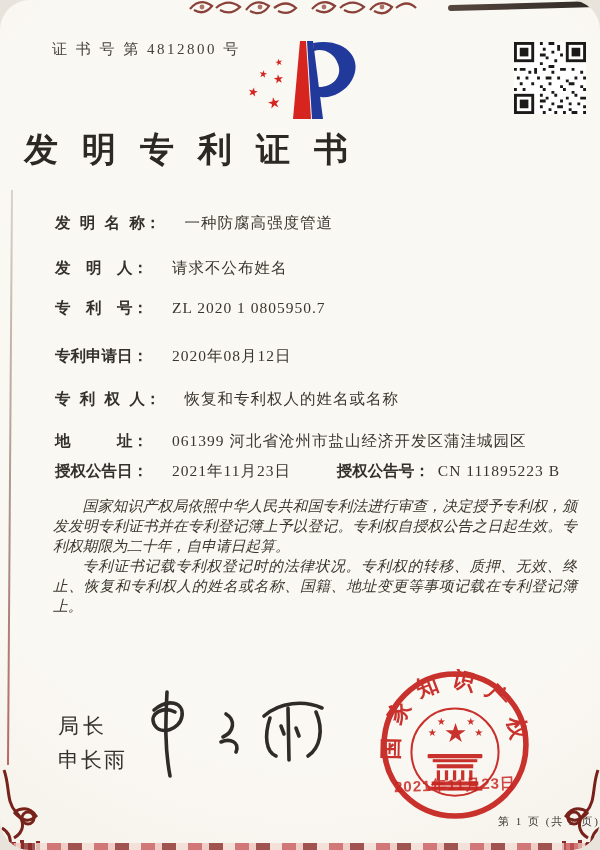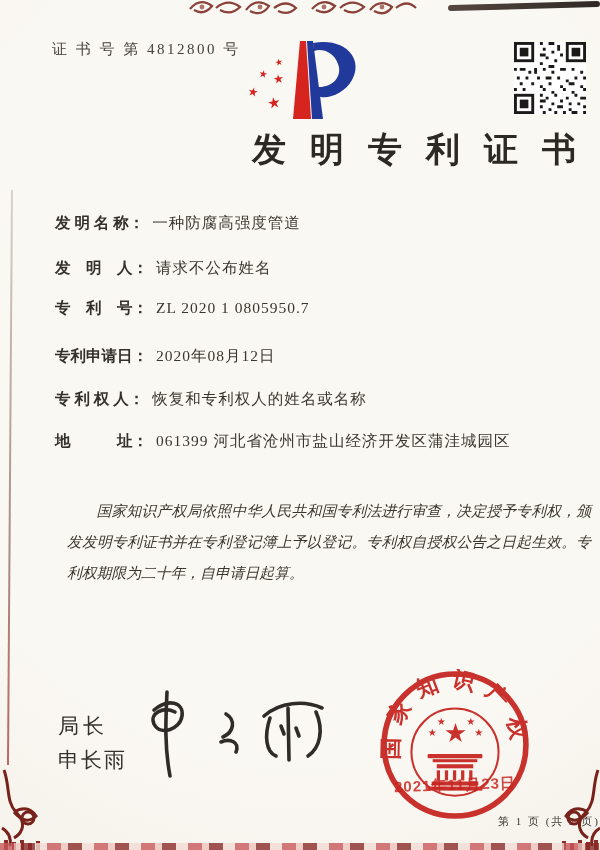--- a/index.html
+++ b/index.html
@@ -1,30 +1,30 @@
 <!DOCTYPE html>
 <html><head>
 <meta charset="utf-8">
 <style>
   html,body{margin:0;padding:0;background:#e8e4dc;}
   .sheet{
     position:relative;width:600px;height:850px;margin:0 auto;overflow:hidden;
     background:radial-gradient(120% 90% at 50% 40%, #faf8f3 55%, #f2ede5 100%);
-    font-family:"Liberation Serif","DejaVu Serif",serif;color:#3a362f;
+    font-family:"Liberation Serif","DejaVu Serif",serif;color:#3a362f;border-radius:30px;
   }
   .cert-no{position:absolute;left:52px;top:40px;font-size:15px;letter-spacing:2.5px;color:#45413a;}
   .logo{position:absolute;left:238px;top:33px;}
   .qr{position:absolute;left:514px;top:42px;}
-  .title{position:absolute;left:0;right:0;top:127px;text-align:right;
+  .title{position:absolute;left:0;right:0;top:127px;text-align:left;
     font-size:34px;font-weight:700;letter-spacing:24px;text-indent:24px;color:#2c2925;}
   .row{position:absolute;left:55px;font-size:15.5px;white-space:nowrap;}
-  .row .lbl{display:inline-block;font-weight:600;color:#33302b;margin-right:8px;}
+  .row .lbl{display:inline-block;font-weight:600;color:#33302b;margin-right:24px;font-family:Liberation Mono, monospace;}
   .row .val{color:#3a362f;letter-spacing:1px;}
   .row .lbl2{display:inline-block;font-weight:600;color:#33302b;margin-left:42px;margin-right:8px;}
-  .legal{position:absolute;left:67px;top:496px;width:524px;font-size:14.8px;line-height:31px;
+  .legal{position:absolute;left:53px;top:496px;width:524px;font-size:14.8px;line-height:20px;
     font-style:italic;color:#3a352d;text-align:justify;}
   .legal p{margin:0;text-indent:2em;}
   .director-title{position:absolute;left:58px;top:712px;font-size:21px;letter-spacing:4px;color:#35312b;}
   .director-name{position:absolute;left:58px;top:746px;font-size:21px;letter-spacing:2px;color:#35312b;}
   .sig{position:absolute;left:128px;top:686px;}
   .seal{position:absolute;left:379px;top:669px;width:152px;height:152px;opacity:.93;}
   .seal-date{position:absolute;left:366px;top:776px;width:178px;text-align:center;color:#c6231e;
     font-size:15px;font-weight:700;letter-spacing:1px;transform:rotate(-2deg);opacity:.82;
     font-family:"Liberation Sans",sans-serif;}
   .footer{position:absolute;left:0;right:0;top:814px;text-align:right;font-size:11px;
@@ -111,23 +111,28 @@
   </div>
   <div class="row" style="top:346px">
     <span class="lbl">专利申请日：</span><span class="val">2020年08月12日</span>
   </div>
   <div class="row" style="top:389px">
     <span class="lbl">专 利 权 人：</span><span class="val">恢复和专利权人的姓名或名称</span>
   </div>
   <div class="row" style="top:431px">
     <span class="lbl">地　　　址：</span><span class="val">061399 河北省沧州市盐山经济开发区蒲洼城园区</span>
   </div>
+  <div class="row" style="top:461px">
+    <span class="lbl">授权公告日：</span><span class="val">2021年11月23日</span>
+    <span class="lbl2">授权公告号：</span><span class="val">CN 111895223 B</span>
+  </div>
 
   <div class="legal">
     <p>国家知识产权局依照中华人民共和国专利法进行审查，决定授予专利权，颁发发明专利证书并在专利登记簿上予以登记。专利权自授权公告之日起生效。专利权期限为二十年，自申请日起算。</p>
+    <p>专利证书记载专利权登记时的法律状况。专利权的转移、质押、无效、终止、恢复和专利权人的姓名或名称、国籍、地址变更等事项记载在专利登记簿上。</p>
   </div>
 
   <div class="director-title">局长</div>
   <div class="director-name">申长雨</div>
 
   <svg class="sig" width="215" height="95" viewBox="0 0 215 95">
     <g fill="none" stroke="#2f2b28" stroke-width="3.6" stroke-linecap="round" stroke-linejoin="round">
       <path d="M26,24 C40,12 56,16 54,30 C52,44 32,50 26,38 C21,27 36,20 47,26"></path>
       <path d="M39,6 C38,30 36,58 42,90"></path>
       <path d="M98,28 C108,34 106,46 95,51"></path>

